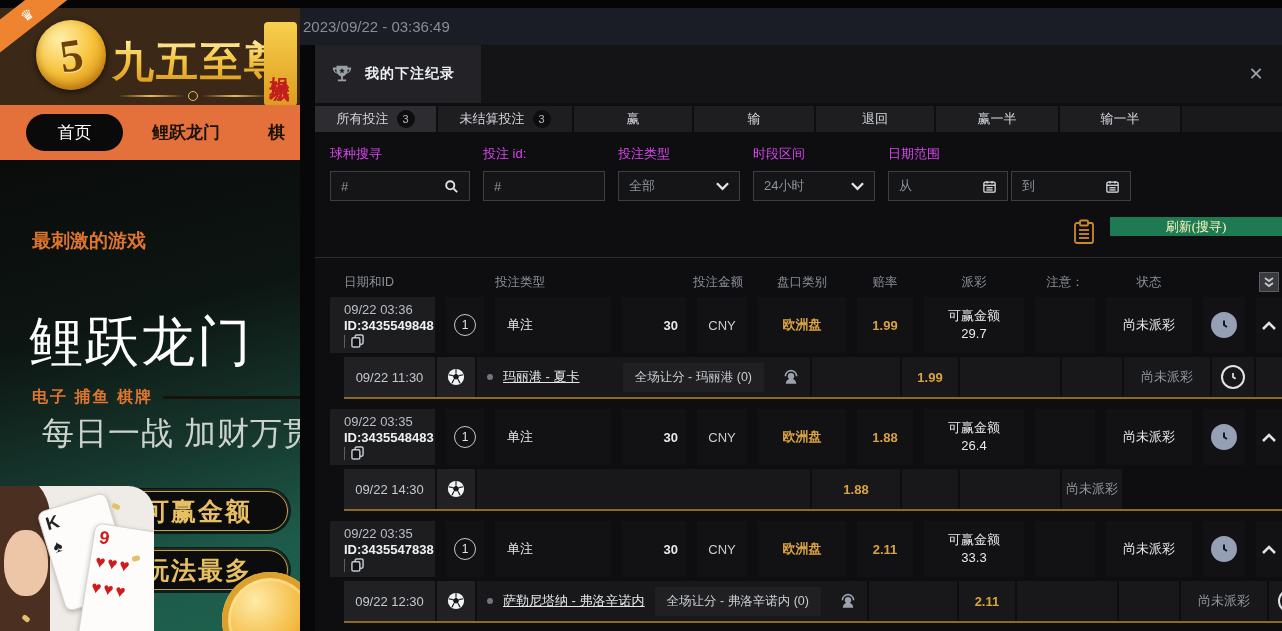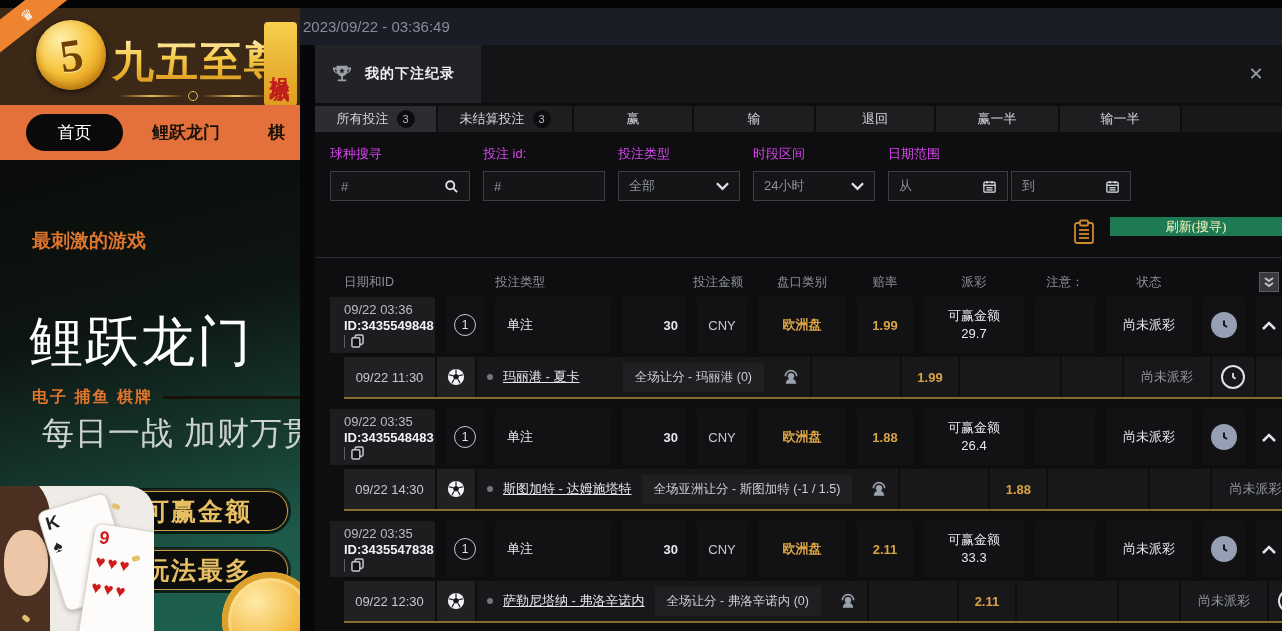--- a/index.html
+++ b/index.html
@@ -502,32 +502,20 @@
             <svg width="18" height="18" viewBox="0 0 20 20">
                 <circle cx="10" cy="10" r="9" fill="#f2f4f6"></circle>
               <polygon points="10,6 13.5,8.5 12.2,12.5 7.8,12.5 6.5,8.5" fill="#17181b"></polygon>
               <line x1="10" y1="1.5" x2="10" y2="6" stroke="#17181b" stroke-width="1.3"></line>
               <line x1="13.5" y1="8.5" x2="18" y2="7.5" stroke="#17181b" stroke-width="1.3"></line>
               <line x1="6.5" y1="8.5" x2="2" y2="7.5" stroke="#17181b" stroke-width="1.3"></line>
               <line x1="12.2" y1="12.5" x2="14.5" y2="17" stroke="#17181b" stroke-width="1.3"></line>
               <line x1="7.8" y1="12.5" x2="5.5" y2="17" stroke="#17181b" stroke-width="1.3"></line>
               </svg>
           </div>
-          <div class="cell s-content">
-            <span class="bullet"></span>
-            <span class="match-link">斯图加特 - 达姆施塔特</span>
-            <span class="sel-chip">全场亚洲让分 - 斯图加特 (-1 / 1.5)</span>
-            <span class="headset-wrap ico">
-              <svg width="18" height="18" viewBox="0 0 24 24" fill="#9aa3ad">
-                <circle cx="12" cy="11" r="4.2"></circle>
-                  <path d="M5 21a7 7 0 0 1 14 0z"></path>
-                <path d="M4.5 11a7.5 7.5 0 0 1 15 0" fill="none" stroke="#9aa3ad" stroke-width="2.2"></path>
-              </svg>
-            </span>
-          </div>
           <div class="cell"></div>
           <div class="cell gold">1.88</div>
           <div class="cell"></div>
           <div class="cell"></div>
           <div class="cell">尚未派彩</div>
 
         </div>
 
         <div class="grid-main trow main">
           <div class="cell c-date">

